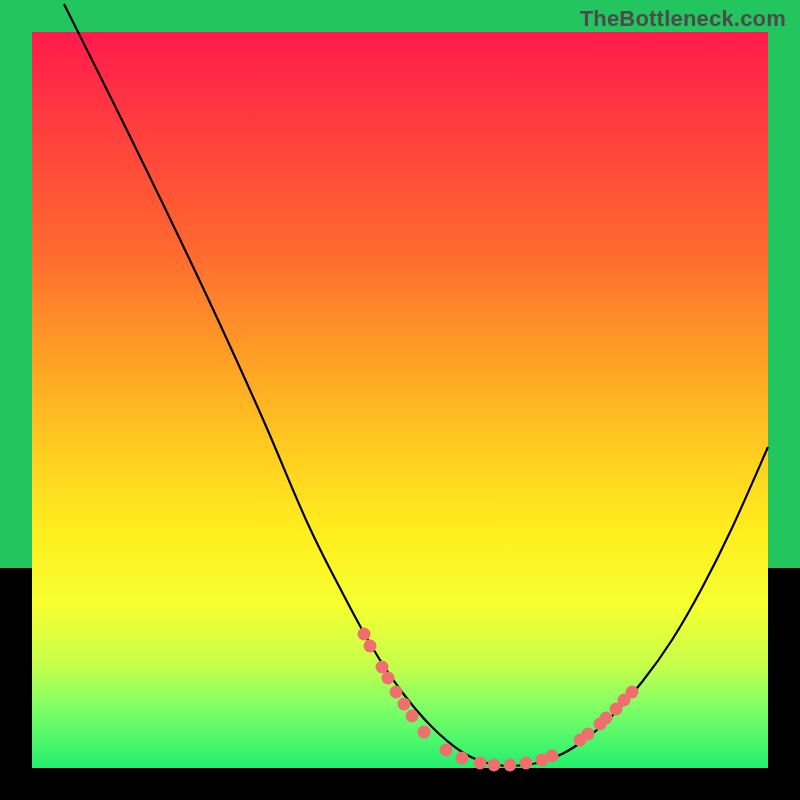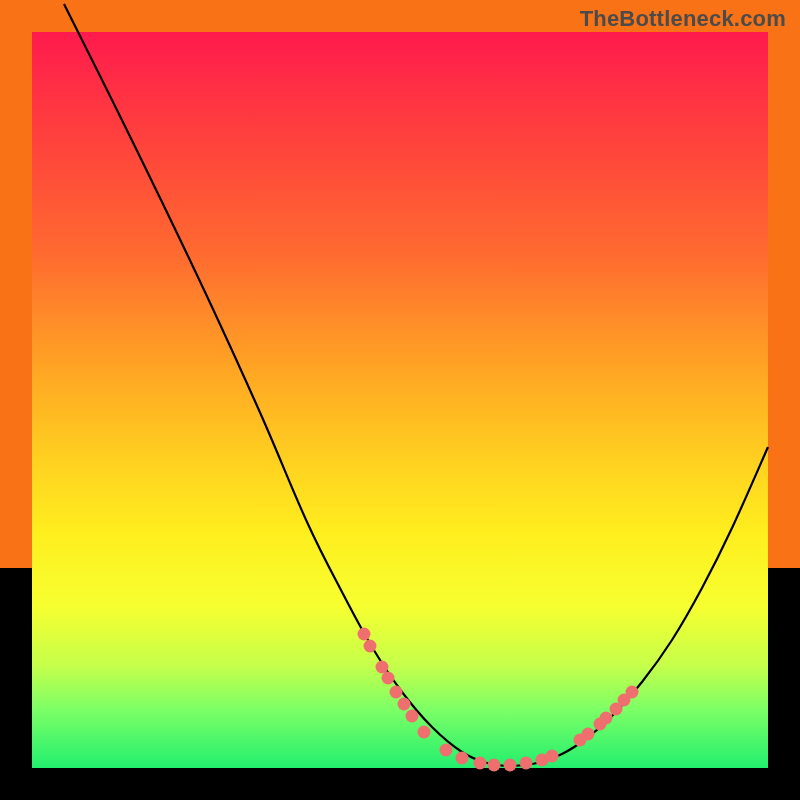--- a/index.html
+++ b/index.html
@@ -10,21 +10,21 @@
     background: #000;
     overflow: hidden;
     font-family: Arial, Helvetica, sans-serif;
   }
   .frame {
     position: absolute;
     left: 0;
     top: 0;
     width: 800px;
     height: 568px;
-    background: #f97316;
+    background: #22c55e;
   }
   .plot-area {
     position: absolute;
     left: 32px;
     top: 32px;
     width: 736px;
     height: 736px;
     
     background: linear-gradient(
       to bottom,

